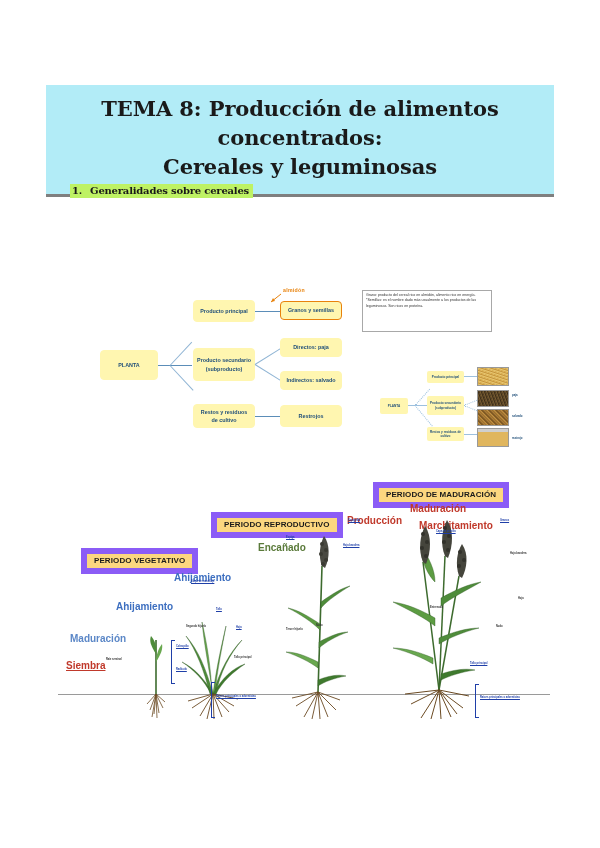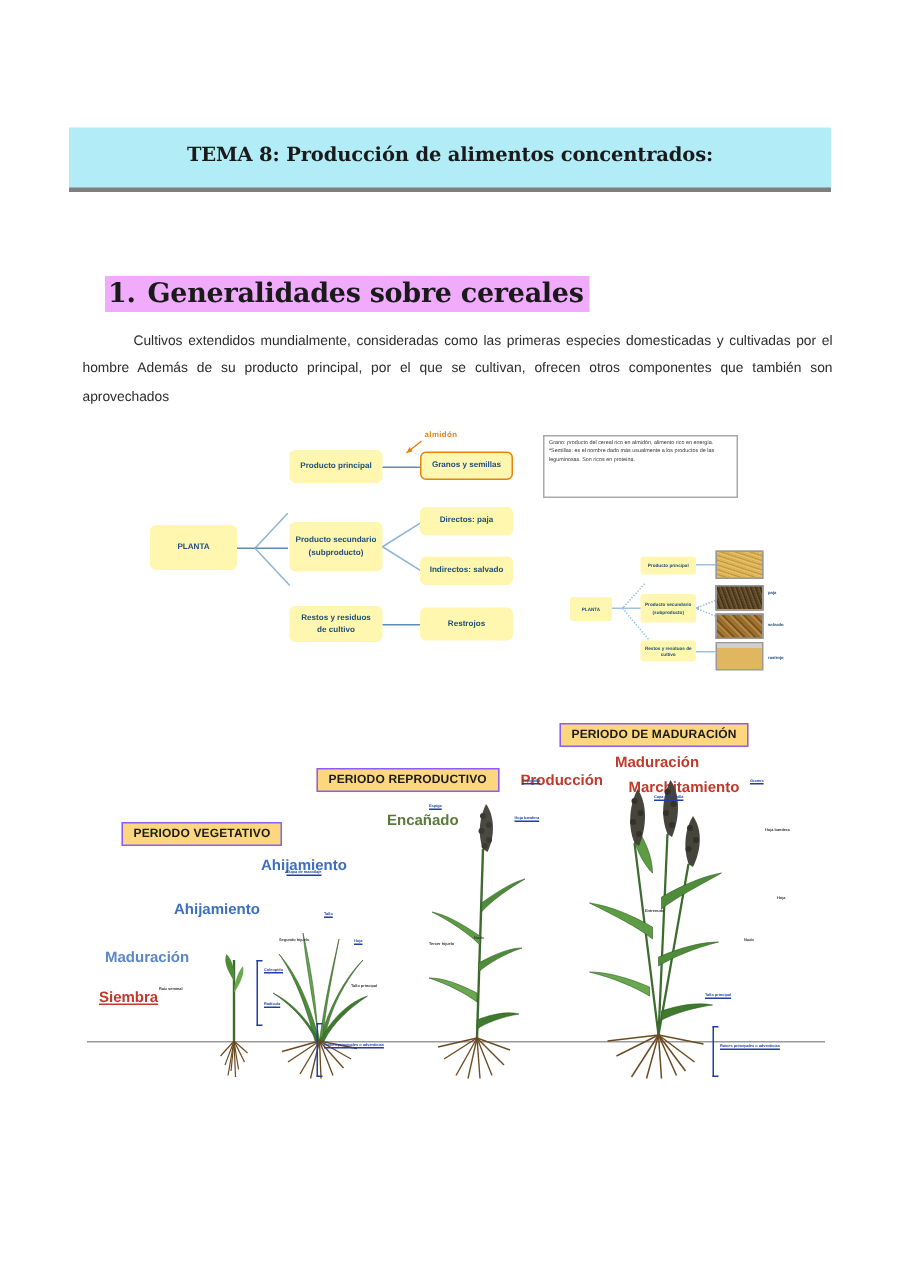--- a/index.html
+++ b/index.html
@@ -30,36 +30,36 @@
     top: 85px;
     width: 508px;
     background: #b2ecf7;
     border-bottom: 3px solid #7f7f7f;
     padding: 10px 0 12px 0;
     text-align: center;
     box-sizing: border-box;
   }
   .title-line {
     font-family: "DejaVu Serif", serif;
-    font-size: 13px;
+    font-size: 21px;
     font-weight: bold;
     color: #1a1a1a;
     line-height: 1.38;
     letter-spacing: -0.1px;
   }
 
   
   .section-heading {
     position: absolute;
     left: 70px;
     top: 184px;
-    background: #f0abfc;
+    background: #bef264;
     padding: 1px 4px 2px 2px;
     font-family: "DejaVu Serif", serif;
-    font-size: 18px;
+    font-size: 10px;
     font-weight: bold;
     color: #1a1a1a;
     letter-spacing: -0.2px;
     white-space: nowrap;
   }
   .section-heading .num { margin-right: 8px; }
 
   
   .para {
     position: absolute;
@@ -207,21 +207,21 @@
     position: absolute;
     left: 48px;
     top: 470px;
     width: 506px;
     height: 252px;
     background: #fff;
   }
   .period-banner {
     position: absolute;
     background: #fcd77f;
-    border: 1px solid #8b5cf6;
+    border: 6px solid #8b5cf6;
     box-sizing: border-box;
     font-size: 8px;
     font-weight: bold;
     color: #1a1a1a;
     padding: 2px 7px 3px 7px;
     letter-spacing: 0.1px;
     white-space: nowrap;
   }
   .stage-label {
     position: absolute;
@@ -260,27 +260,27 @@
     width: 3px;
   }
 </style>
 </head>
 <body>
 
 <div class="page">
 
   <div class="title-banner">
     <div class="title-line">TEMA 8: Producción de alimentos concentrados:</div>
+    <div class="title-line">Cereales y leguminosas</div>
   </div>
 
   <div class="section-heading">
     <span class="num">1.</span><span>Generalidades sobre cereales</span>
   </div>
 
-  <div class="para intro">Cultivos extendidos mundialmente, consideradas como las primeras especies domesticadas y cultivadas por el hombre Además de su producto principal, por el que se cultivan, ofrecen otros componentes que también son aprovechados</div>
 
   <div class="flowchart">
 
     <div class="fc-box" style="left:0px; top:62px; width:58px; height:30px;">PLANTA</div>
 
     <div class="fc-line" style="left:58px; top:77px; width:12px; height:1.4px;"></div>
 
     <div class="fc-diag" style="left:70px; top:77px; width:32px; transform: rotate(-47deg);"></div>
     <div class="fc-line" style="left:70px; top:77px; width:22px; height:1.4px;"></div>
     <div class="fc-diag" style="left:70px; top:77px; width:34px; transform: rotate(47deg);"></div>

